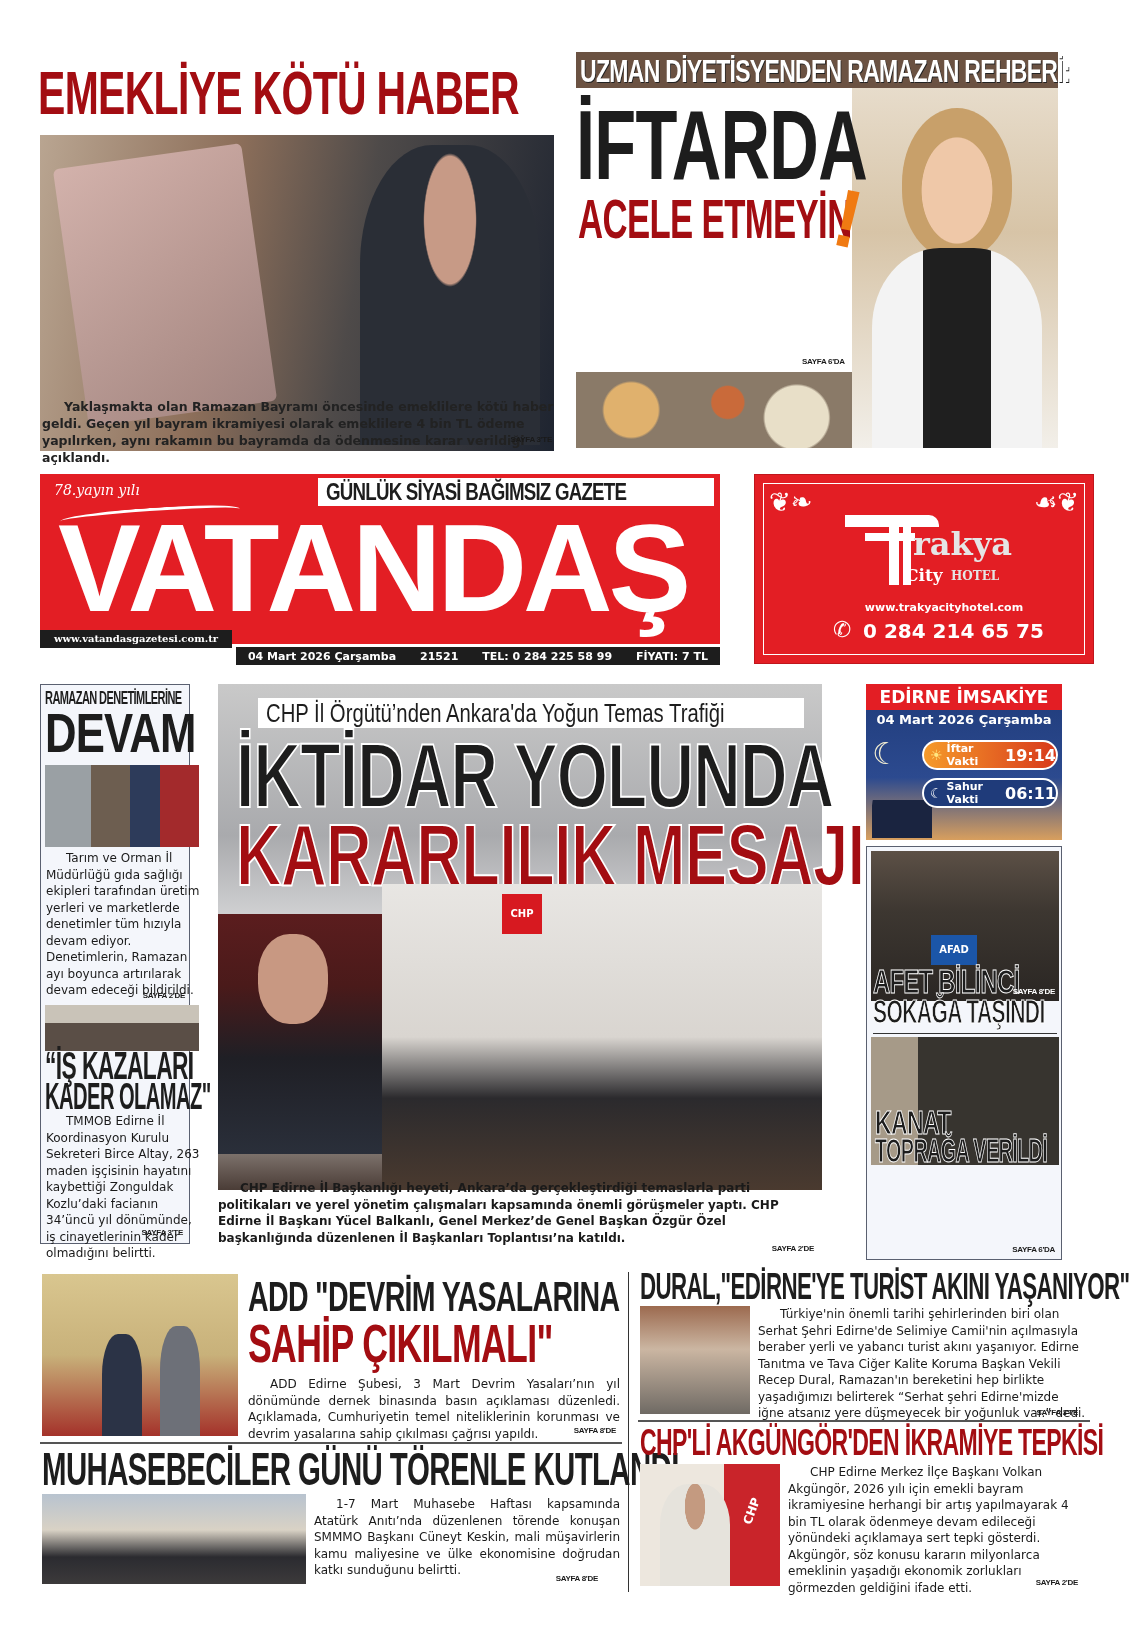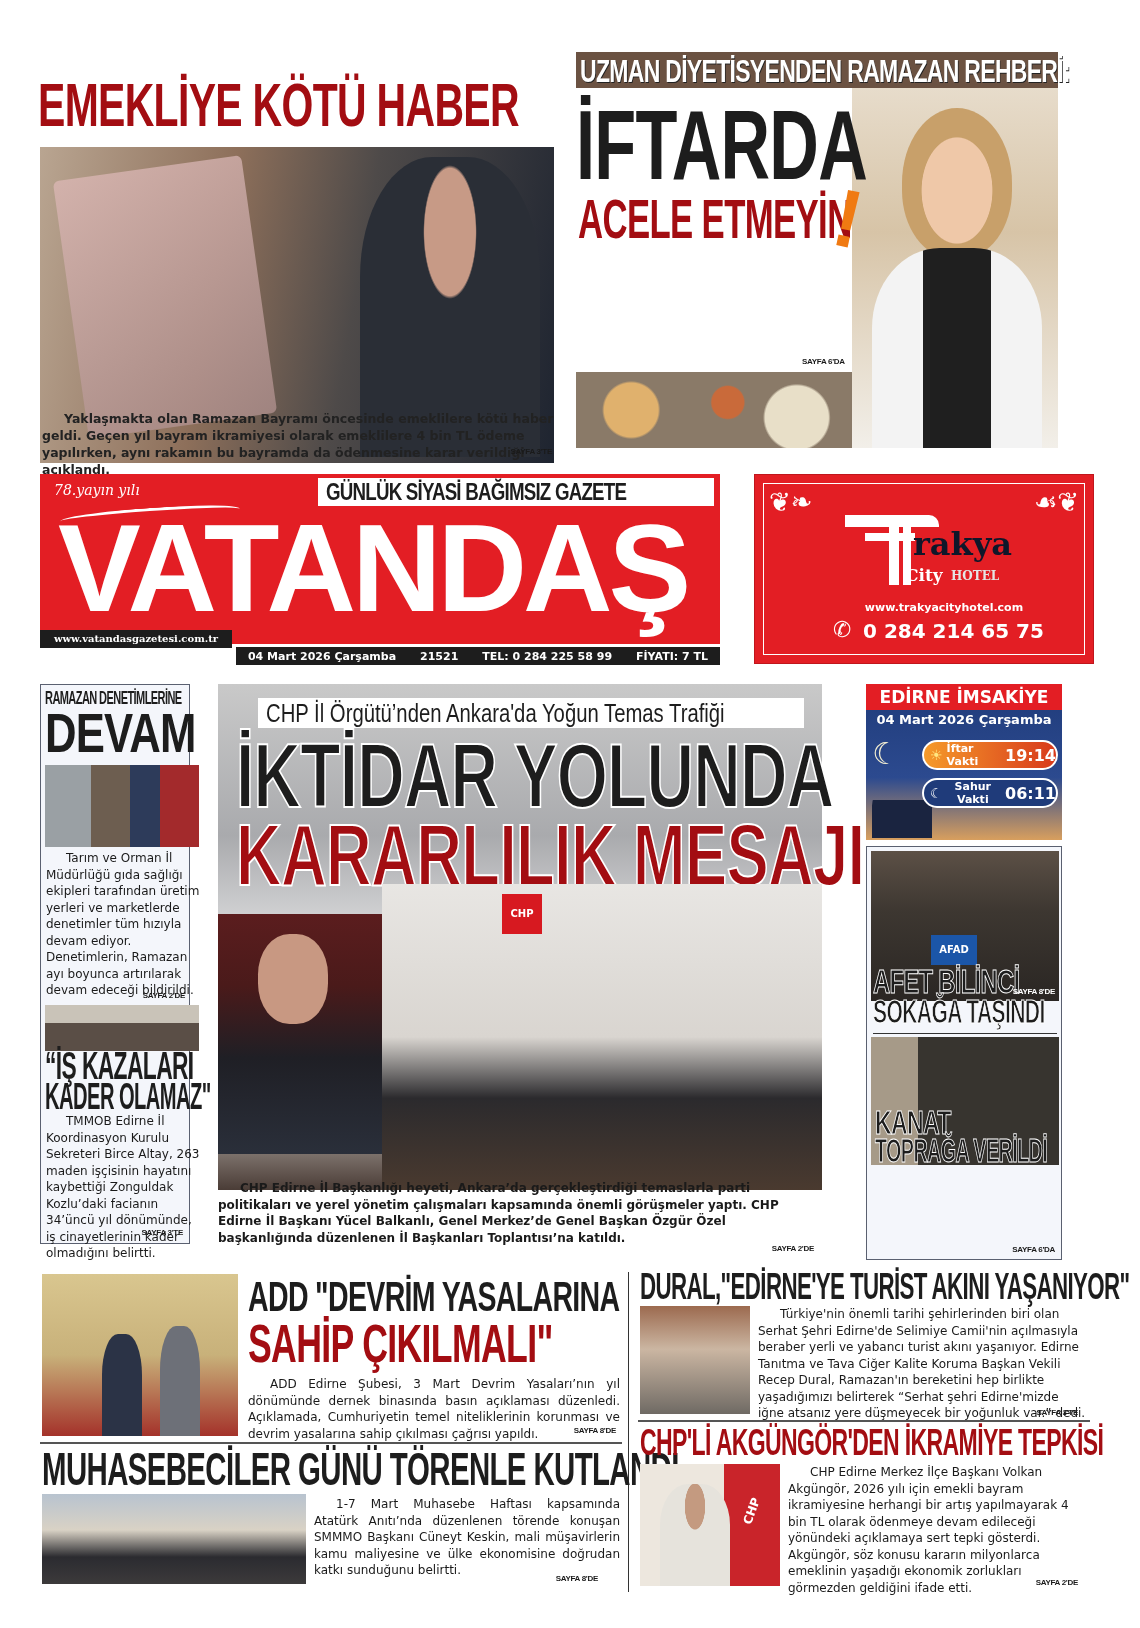--- a/index.html
+++ b/index.html
@@ -9,21 +9,21 @@
   .photo { background: linear-gradient(135deg, #8a7d70, #4a423c); position: absolute; overflow: hidden; }
   .body-text { font-family: "DejaVu Sans", sans-serif; font-size: 12.5px; line-height: 16.5px; }
   .bold { font-weight: bold; }
   .sayfa { font-family: "Liberation Sans", sans-serif; font-size: 8px; font-weight: bold; letter-spacing: -0.3px; }
   .red { color: #a30d12; }
   .box { border: 1px solid #5a6070; background: #f4f6fb; }
 </style>
 </head>
 <body>
 
-<div class="abs" style="left:38px; top:70px; width:518px; height:392px;">
+<div class="abs" style="left:38px; top:58px; width:518px; height:392px;">
   <div class="cond red" style="position:absolute; left:0; top:0; font-size:62px; line-height:70px; transform:scaleX(0.66); color:#a30d12;">EMEKLİYE KÖTÜ HABER</div>
   <div class="photo" style="left:2px; top:77px; width:514px; height:316px; background:linear-gradient(100deg,#b9a591 0%,#8d6f5a 35%,#4e4a49 60%,#1e2430 100%);">
     <div style="position:absolute; left:30px; top:20px; width:190px; height:260px; background:linear-gradient(160deg,#d8b5b1,#a98b88); transform:rotate(-8deg); border-radius:6px; opacity:0.85;"></div>
     <div style="position:absolute; left:320px; top:10px; width:180px; height:300px; background:radial-gradient(ellipse at 50% 25%,#c79a86 0 20%,#2a2e36 21% 100%); border-radius:40% 40% 0 0;"></div>
   </div>
   <div class="body-text bold" style="position:absolute; left:4px; top:340px; width:512px; font-size:12.5px; line-height:17px; text-indent:22px; color:#222;">Yaklaşmakta olan Ramazan Bayramı öncesinde emeklilere kötü haber geldi. Geçen yıl bayram ikramiyesi olarak emeklilere 4 bin TL ödeme yapılırken, aynı rakamın bu bayramda da ödenmesine karar verildiği açıklandı.</div>
   <div class="sayfa" style="position:absolute; right:4px; top:377px;">SAYFA 3'TE</div>
 </div>
 
 <div class="abs" style="left:576px; top:52px; width:482px; height:396px;">
@@ -62,21 +62,21 @@
 <div class="abs" style="left:754px; top:474px; width:340px; height:190px; background:#e31e24; border:1px solid #c0161c;">
   <div style="position:absolute; left:8px; top:8px; right:8px; bottom:8px; border:1px solid #ffffff;"></div>
   <div style="position:absolute; left:14px; top:14px; color:#fff; font-size:26px; line-height:26px;">❦❧</div>
   <div style="position:absolute; right:14px; top:14px; color:#fff; font-size:26px; line-height:26px;">☙❦</div>
   <div style="position:absolute; left:90px; top:40px; width:94px; height:70px;">
     <div style="position:absolute; left:0; top:0; width:94px; height:12px; background:#fff; border-radius:0 10px 0 0;"></div>
     <div style="position:absolute; left:20px; top:18px; width:50px; height:8px; background:#fff;"></div>
     <div style="position:absolute; left:44px; top:12px; width:10px; height:58px; background:#fff;"></div>
     <div style="position:absolute; left:58px; top:12px; width:8px; height:58px; background:#fff;"></div>
   </div>
-  <div style="position:absolute; left:158px; top:50px; font-family:'DejaVu Serif',serif; font-weight:bold; font-size:32px; color:#0f172a;">rakya</div>
+  <div style="position:absolute; left:158px; top:50px; font-family:'DejaVu Serif',serif; font-weight:bold; font-size:32px; color:#e5e5e5;">rakya</div>
   <div style="position:absolute; left:150px; top:90px; font-family:'DejaVu Serif',serif; font-weight:bold; font-size:17px; color:#fff;">City</div>
   <div style="position:absolute; left:196px; top:94px; font-family:'DejaVu Serif',serif; font-weight:bold; font-size:12px; color:#e5e5e5;">HOTEL</div>
   <div style="position:absolute; left:0; right:-40px; top:126px; text-align:center; font-size:11px; font-weight:bold; color:#fff;">www.trakyacityhotel.com</div>
   <div style="position:absolute; left:78px; top:142px; font-size:22px; color:#fff;">✆</div>
   <div style="position:absolute; left:108px; top:144px; font-size:20px; font-weight:bold; color:#fff;">0 284 214 65 75</div>
 </div>
 
 <div class="abs box" style="left:40px; top:684px; width:150px; height:560px;">
   <div class="cond" style="position:absolute; left:4px; top:2px; font-size:19px; line-height:22px; color:#1d1d1d; transform:scaleX(0.58);">RAMAZAN DENETİMLERİNE</div>
   <div class="cond" style="position:absolute; left:4px; top:20px; font-size:56px; line-height:56px; color:#1d1d1d; transform:scaleX(0.78);">DEVAM</div>
@@ -115,21 +115,21 @@
   <div style="position:absolute; left:0; right:0; top:28px; text-align:center; font-size:13px; font-weight:bold; color:#fff;">04 Mart 2026 Çarşamba</div>
   <div style="position:absolute; left:6px; top:52px; font-size:30px; color:#f3eed2;">☾</div>
   <div style="position:absolute; left:6px; top:100px; width:60px; height:54px; background:linear-gradient(180deg,transparent 0 30%,#1a2440 30%); border-radius:40% 40% 0 0;"></div>
   <div style="position:absolute; left:56px; top:56px; width:136px; height:30px; border-radius:15px; background:linear-gradient(90deg,#f59a2a,#d83a1c); border:2px solid #fff; display:flex; align-items:center;">
     <span style="font-size:14px; color:#ffe680; margin-left:6px;">☀</span>
     <span style="font-size:11px; color:#fff; font-weight:bold; margin-left:4px;">İftar Vakti</span>
     <span style="font-size:16px; color:#fff; font-weight:bold; margin-left:6px;">19:14</span>
   </div>
   <div style="position:absolute; left:56px; top:94px; width:136px; height:30px; border-radius:15px; background:#1f3b7a; border:2px solid #fff; display:flex; align-items:center;">
     <span style="font-size:14px; color:#fff; margin-left:6px;">☾</span>
-    <span style="font-size:11px; color:#fff; font-weight:bold; margin-left:4px;text-align:center;">Sahur Vakti</span>
+    <span style="font-size:11px; color:#fff; font-weight:bold; margin-left:4px;">Sahur Vakti</span>
     <span style="font-size:16px; color:#fff; font-weight:bold; margin-left:6px;">06:11</span>
   </div>
 </div>
 
 <div class="abs box" style="left:866px; top:846px; width:196px; height:414px;">
   <div class="photo" style="left:4px; top:4px; width:188px; height:150px; background:linear-gradient(180deg,#5c5046 0%,#3d3731 40%,#2a2623 100%);">
     <div style="position:absolute; left:60px; top:84px; width:46px; height:30px; background:#1b56a8; color:#fff; font-size:10px; font-weight:bold; text-align:center; line-height:30px;">AFAD</div>
   </div>
   <div class="cond" style="position:absolute; left:6px; top:116px; font-size:34px; line-height:36px; color:#1d1d1d; transform:scaleX(0.7); -webkit-text-stroke:1px #fff;">AFET BİLİNCİ</div>
   <div class="cond" style="position:absolute; left:6px; top:146px; font-size:34px; line-height:36px; color:#1d1d1d; transform:scaleX(0.62); -webkit-text-stroke:1px #fff;">SOKAĞA TAŞINDI</div>

